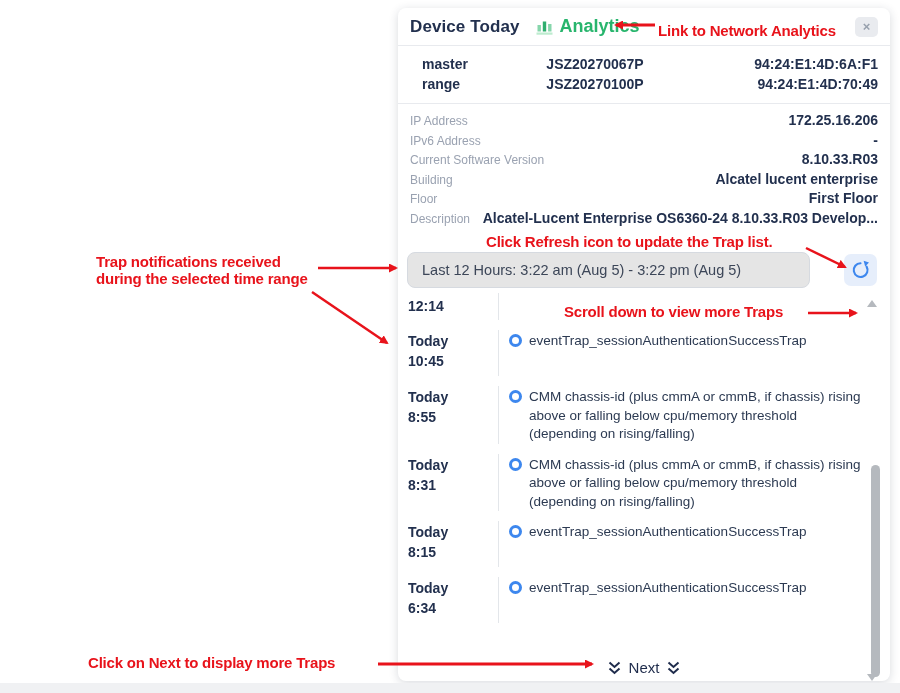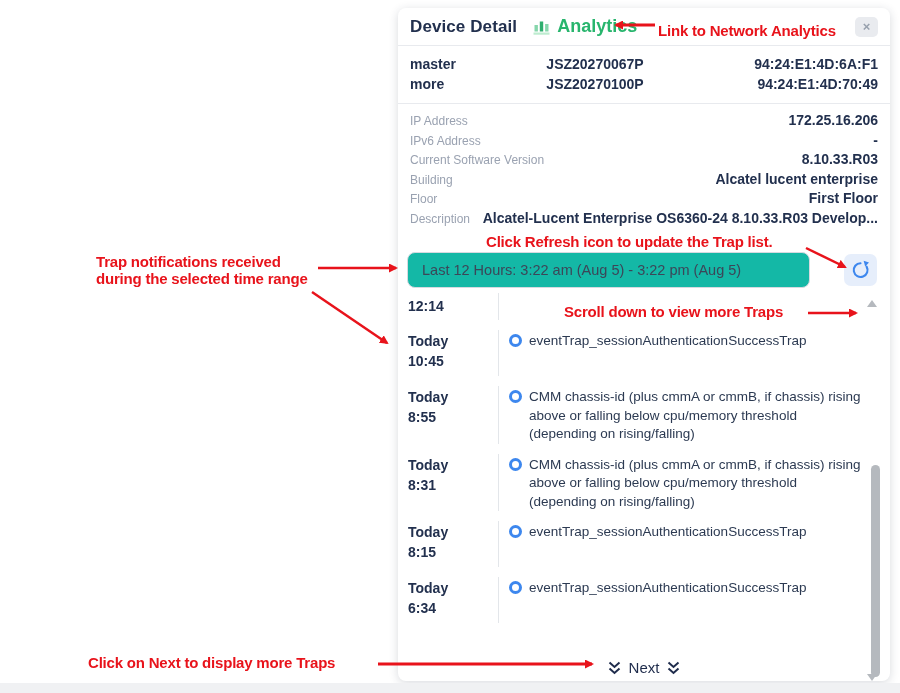--- a/index.html
+++ b/index.html
@@ -28,33 +28,33 @@
   .close-btn {
     margin-left:auto; width:23px; height:20px; border-radius:5px; background:#e9ebef;
     color:#97a0ad; font-size:13px; font-weight:bold; line-height:20px; text-align:center; cursor:pointer;
   }
 
   .identity-section {
     position:absolute; top:38px; left:0; right:0; height:58px;
     padding:8px 12px 0 12px; border-bottom:1px solid #e8eaee;
   }
   .identity-row { display:grid; grid-template-columns:100px 170px 1fr; align-items:center; height:20px; }
-  .identity-row .role { font-weight:bold; font-size:14px; }
+  .identity-row .role { font-weight:bold; font-size:14px;margin-left:12px; }
   .identity-row .serial { font-weight:bold; font-size:14px; text-align:center; }
   .identity-row .mac { font-weight:bold; font-size:14px; text-align:right; }
 
   .details-section { position:absolute; top:97px; left:0; right:0; padding:7px 12px 0 12px; }
   .detail-row { display:flex; justify-content:space-between; align-items:baseline; height:19.5px; }
   .detail-label { color:#9aa2b1; font-size:12px; white-space:nowrap; }
   .detail-value { color:#22304e; font-size:14px; font-weight:bold; text-align:right; white-space:nowrap; overflow:hidden; }
 
   .trap-controls { position:absolute; top:244px; left:9px; right:12px; height:36px; }
   .time-range-box {
     position:absolute; left:0; top:0; width:403px; height:36px;
-    border:1px solid #d6dae0; border-radius:8px; background:#14b8a6;
+    border:1px solid #d6dae0; border-radius:8px; background:#e5e5e5;
     font-size:14.5px; color:#3c4658; line-height:34px; padding-left:14px; cursor:pointer;
     white-space:nowrap; overflow:hidden;
   }
   .refresh-btn {
     position:absolute; right:1px; top:2px; width:33px; height:32px;
     background:#e6eefb; border-radius:7px; display:flex; align-items:center; justify-content:center; cursor:pointer;
   }
 
   .trap-list { position:absolute; top:285px; left:10px; right:28px; }
   .trap-row { display:flex; margin-bottom:10px; }
@@ -92,41 +92,41 @@
   
   .arrows { position:absolute; left:0; top:0; pointer-events:none; }
   .ann { position:absolute; color:#e8131b; font-weight:bold; font-size:15px; letter-spacing:-.2px; line-height:17px; white-space:nowrap; }
 </style>
 </head>
 <body>
 
 <div class="panel">
 
   <div class="panel-header">
-    <span class="panel-title">Device Detail</span>
+    <span class="panel-title">Device Today</span>
     <span class="analytics-link">
       <svg width="18" height="16" viewBox="0 0 18 16">
         <rect x="1.5" y="6" width="3.4" height="6.5" fill="#86d6ab"></rect>
         <rect x="6.8" y="2.5" width="3.4" height="10" fill="#2fae6e"></rect>
         <rect x="12.1" y="5" width="3.4" height="7.5" fill="#86d6ab"></rect>
         <rect x="0.5" y="13.5" width="16" height="2.2" fill="#bdeccf"></rect>
       </svg>
       <span class="analytics-label">Analytics</span>
     </span>
     <span class="close-btn">×</span>
   </div>
 
   <div class="identity-section">
     <div class="identity-row">
       <span class="role">master</span>
       <span class="serial">JSZ20270067P</span>
       <span class="mac">94:24:E1:4D:6A:F1</span>
     </div>
     <div class="identity-row">
-      <span class="role">more</span>
+      <span class="role">range</span>
       <span class="serial">JSZ20270100P</span>
       <span class="mac">94:24:E1:4D:70:49</span>
     </div>
   </div>
 
   <div class="details-section">
     <div class="detail-row">
       <span class="detail-label">IP Address</span>
       <span class="detail-value">172.25.16.206</span>
     </div>

